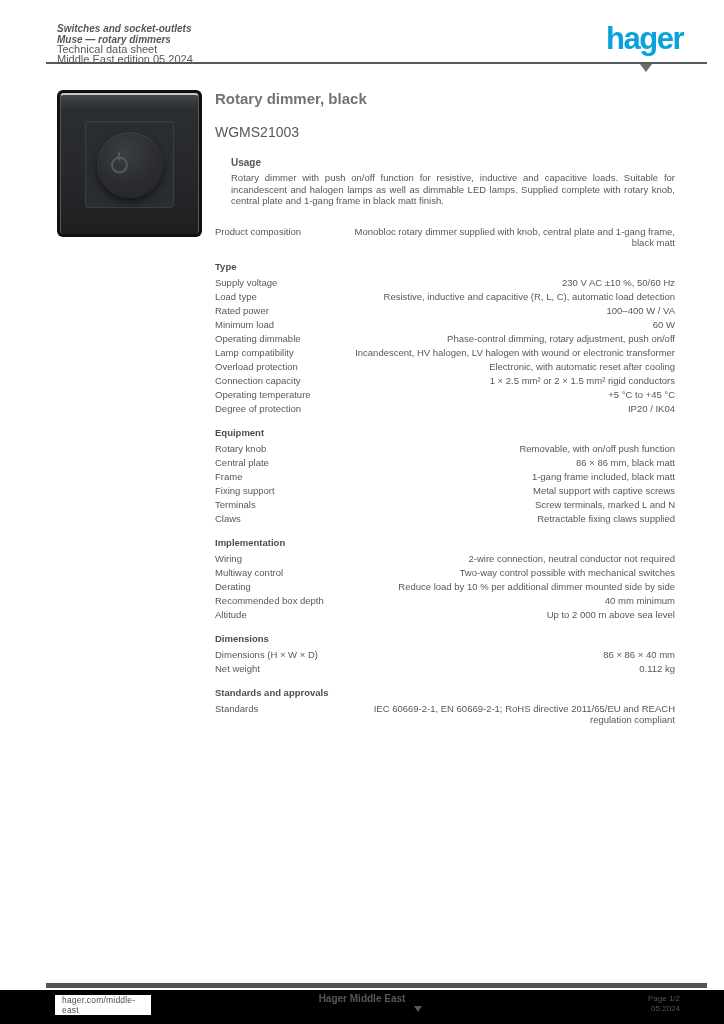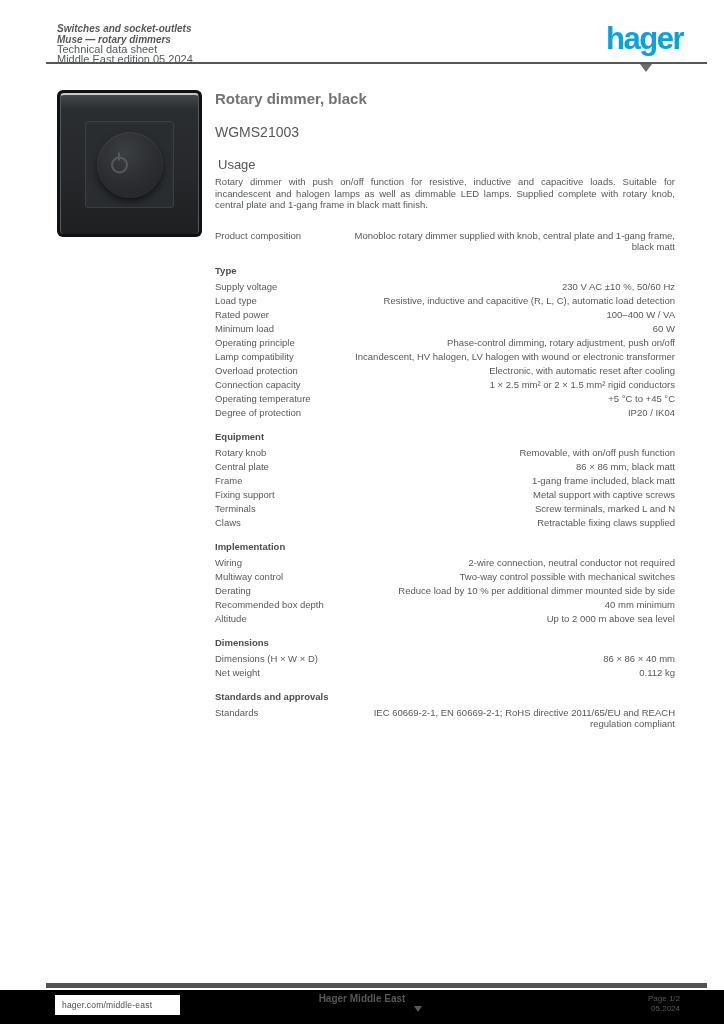--- a/index.html
+++ b/index.html
@@ -41,32 +41,32 @@
   .pwr{position:absolute;left:14px;top:50%;transform:translateY(-50%);width:13px;height:13px;
        border:2px solid #55595d;border-radius:50%;}
   .pwr::after{content:"";position:absolute;left:50%;top:-6px;width:2px;height:8px;background:#55595d;
        transform:translateX(-50%);}
   .droplet{position:absolute;left:29px;top:40px;width:5px;height:6px;border-radius:50% 50% 50% 0;
        background:#41454a;transform:rotate(45deg);}
   
   .content{position:absolute;left:215px;top:90px;width:460px;}
   .title{font-size:15px;font-weight:bold;color:#737373;line-height:17px;margin:0 0 17px 0;}
   .ref{font-size:14px;color:#55585a;margin:16px 0 17px 0;}
-  .desc-label{font-size:13px;font-weight:normal;color:#55585a;margin:0 0 4px 3px;}
-  .desc{font-size:9.5px;line-height:11.5px;text-align:justify;color:#55585a;margin:0 0 18px 0;}
+  .desc-label{font-size:10px;font-weight:bold;color:#55585a;margin:0 0 4px 16px;}
+  .desc{font-size:9.5px;line-height:11.5px;text-align:justify;color:#55585a;margin:0 0 18px 16px;}
   .sec-title{font-size:9.5px;font-weight:bold;color:#4b4e50;margin:11px 0 4px 0;}
   .row{display:flex;justify-content:space-between;align-items:flex-start;
        font-size:9.5px;line-height:11px;padding:1.5px 0;}
   .row .lbl{max-width:115px;color:#55585a;}
   .row .val{max-width:335px;text-align:right;color:#55585a;}
   
   .footer-rule{position:absolute;left:46px;right:17px;top:983px;height:5px;background:#515456;}
   .footer-band{position:absolute;left:0;right:0;top:990px;bottom:0;background:#000000;}
   .footer-link{
-    position:absolute;left:55px;top:995px;width:125px;height:20px;background:#ffffff;
+    position:absolute;left:55px;top:995px;width:96px;height:20px;background:#ffffff;
     display:flex;align-items:center;padding-left:7px;box-sizing:border-box;
     font-size:8.5px;color:#4a4d4f;letter-spacing:.2px;
   }
   .footer-center{position:absolute;left:50%;top:993px;transform:translateX(-50%);
     text-align:right;color:#55585a;font-size:10px;font-weight:bold;line-height:12px;}
   .footer-mark{position:absolute;left:calc(50% + 52px);top:1006px;width:0;height:0;
     border-left:4px solid transparent;border-right:4px solid transparent;border-top:6px solid #55585a;}
   .footer-right{position:absolute;right:44px;top:994px;text-align:right;color:#55585a;
     font-size:8px;line-height:9.5px;}
 </style>
@@ -117,21 +117,21 @@
   </div>
   <div class="row">
     <span class="lbl">Rated power</span>
     <span class="val">100–400 W / VA</span>
   </div>
   <div class="row">
     <span class="lbl">Minimum load</span>
     <span class="val">60 W</span>
   </div>
   <div class="row">
-    <span class="lbl">Operating principle</span>
+    <span class="lbl">Operating dimmable</span>
     <span class="val">Phase-control dimming, rotary adjustment, push on/off</span>
   </div>
   <div class="row">
     <span class="lbl">Lamp compatibility</span>
     <span class="val">Incandescent, HV halogen, LV halogen with wound or electronic transformer</span>
   </div>
   <div class="row">
     <span class="lbl">Overload protection</span>
     <span class="val">Electronic, with automatic reset after cooling</span>
   </div>

